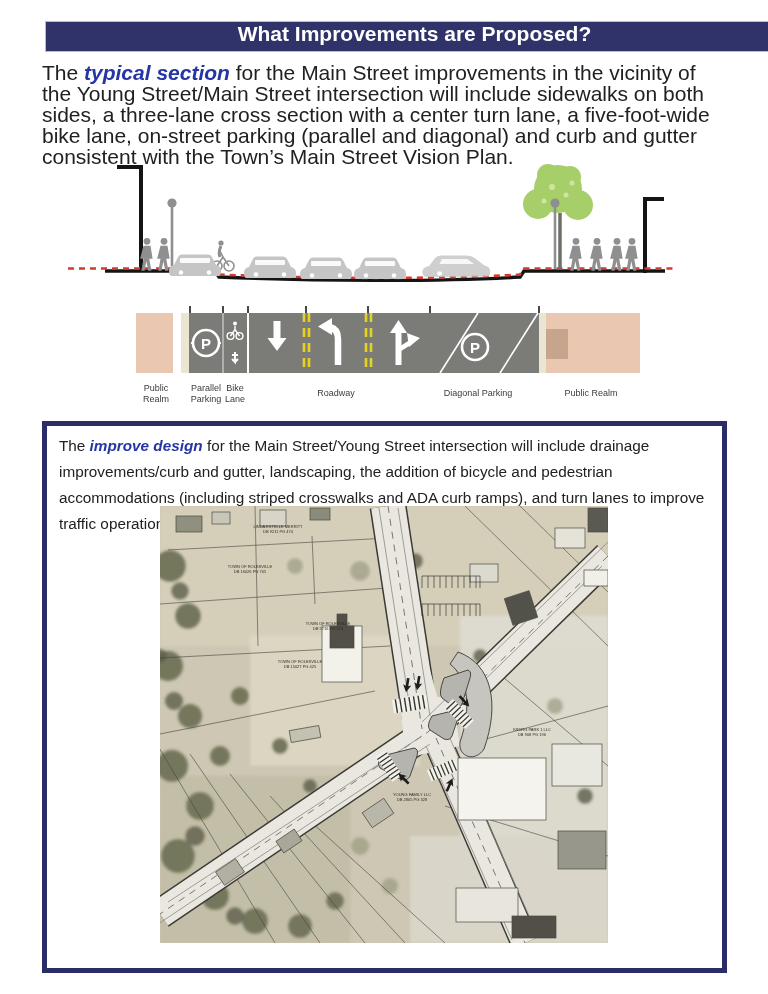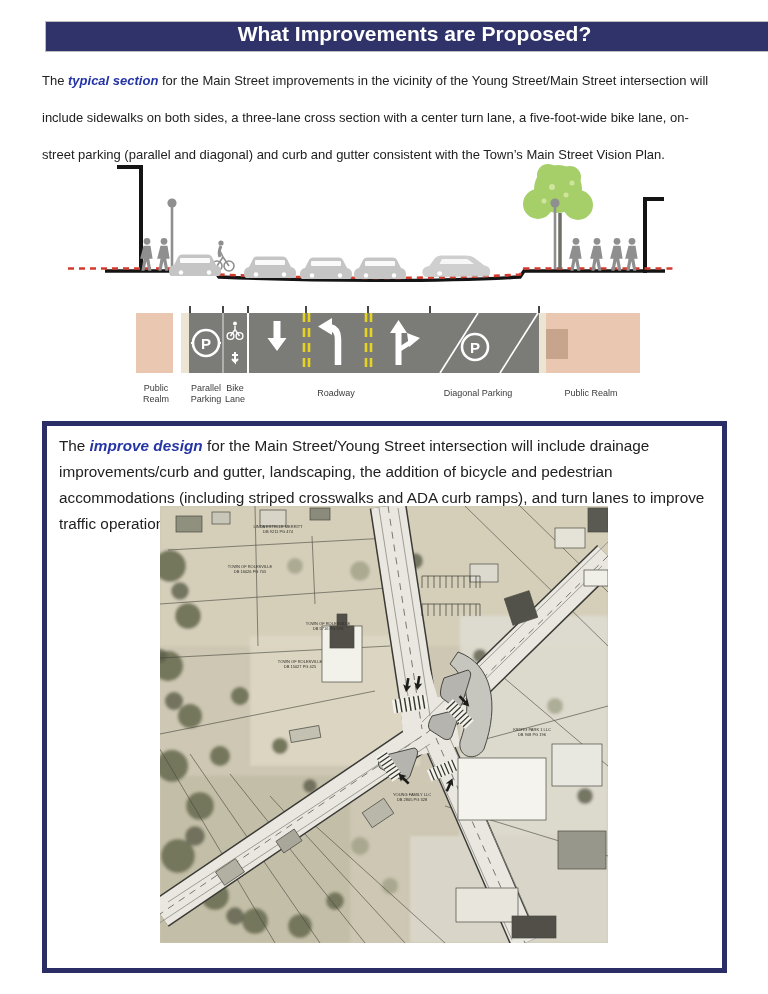--- a/index.html
+++ b/index.html
@@ -1,21 +1,21 @@
 <!DOCTYPE html>
 <html><head>
 <meta charset="utf-8">
 <style>
   html,body{margin:0;padding:0;background:#ffffff;}
   .page{position:relative;width:768px;height:994px;background:#fff;
         font-family:"Liberation Sans",sans-serif;overflow:hidden;}
   .header-bar{position:absolute;left:45px;top:21px;width:739px;height:31px;
         background:#30336a;border:1px solid #bdbdbd;color:#fff;font-weight:bold;
         font-size:21px;display:flex;justify-content:center;box-sizing:border-box;}
-  .para{position:absolute;color:#212121;font-size:13px;line-height:37px;text-align:left;}
+  .para{position:absolute;color:#212121;font-size:21px;line-height:21px;text-align:left;}
   .accent{color:#2535a5;font-weight:bold;font-style:italic;}
   #para1{left:42px;top:62px;width:678px;}
   #xsection{position:absolute;left:60px;top:161px;}
   #planstrip{position:absolute;left:128px;top:303px;}
   .box2{position:absolute;left:42px;top:421px;width:685px;height:552px;
         border:5px solid #2b2e66;box-sizing:border-box;background:#fff;}
   #para2{position:absolute;left:12px;top:7px;width:655px;font-size:15.3px;line-height:26px;color:#212121;}
   #planmap{position:absolute;left:113px;top:80px;}
   svg text.maplbl{font-family:"Liberation Sans",sans-serif;font-size:4px;fill:#2d2d28;text-anchor:middle;}
   svg text.striplbl{font-family:"Liberation Sans",sans-serif;font-size:9px;fill:#3b3b3b;text-anchor:middle;}

